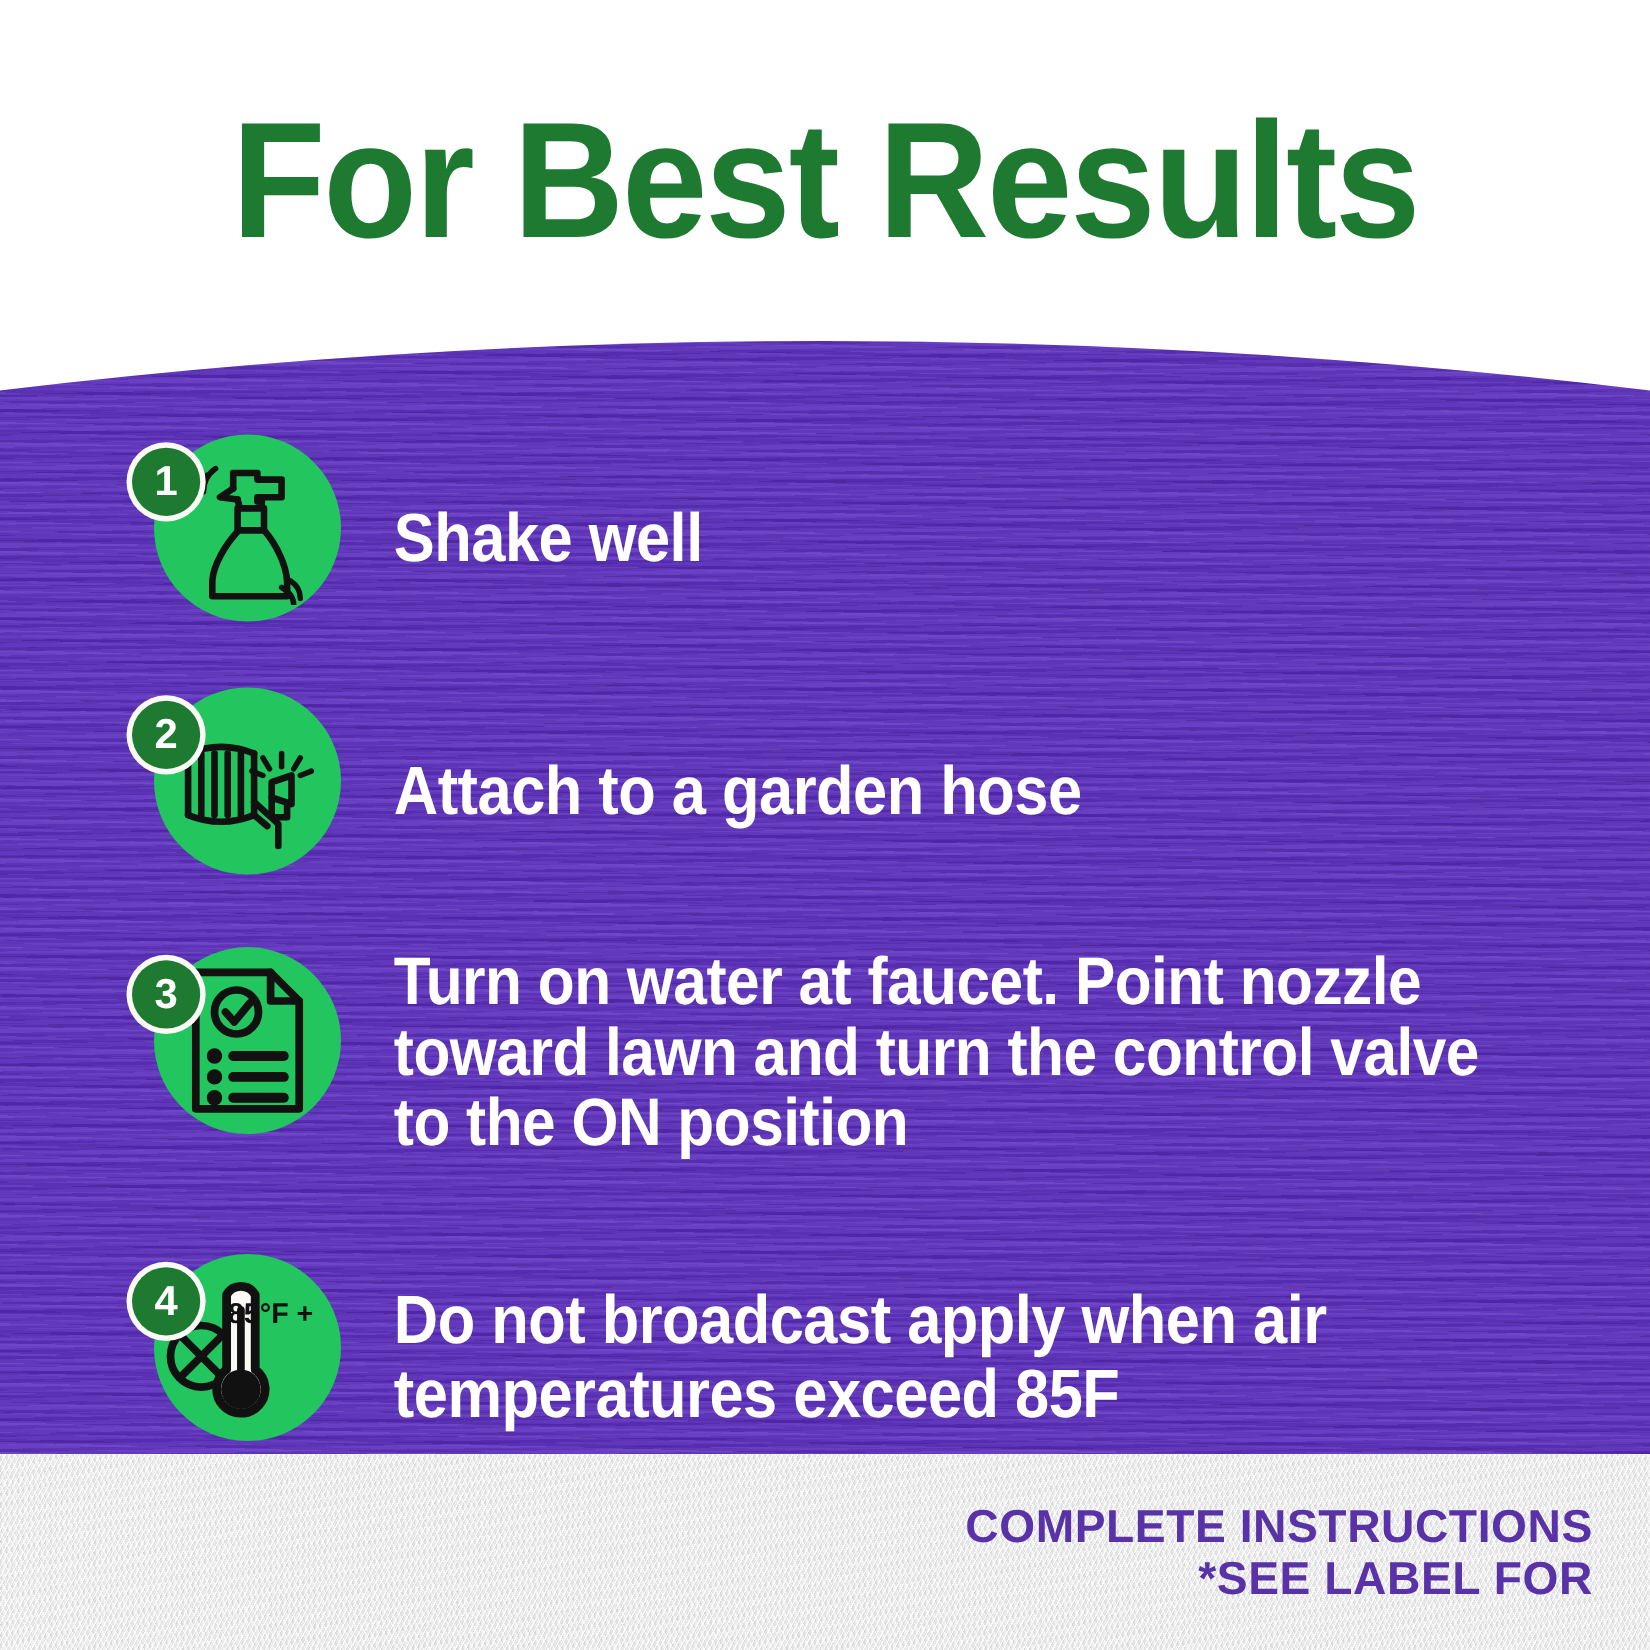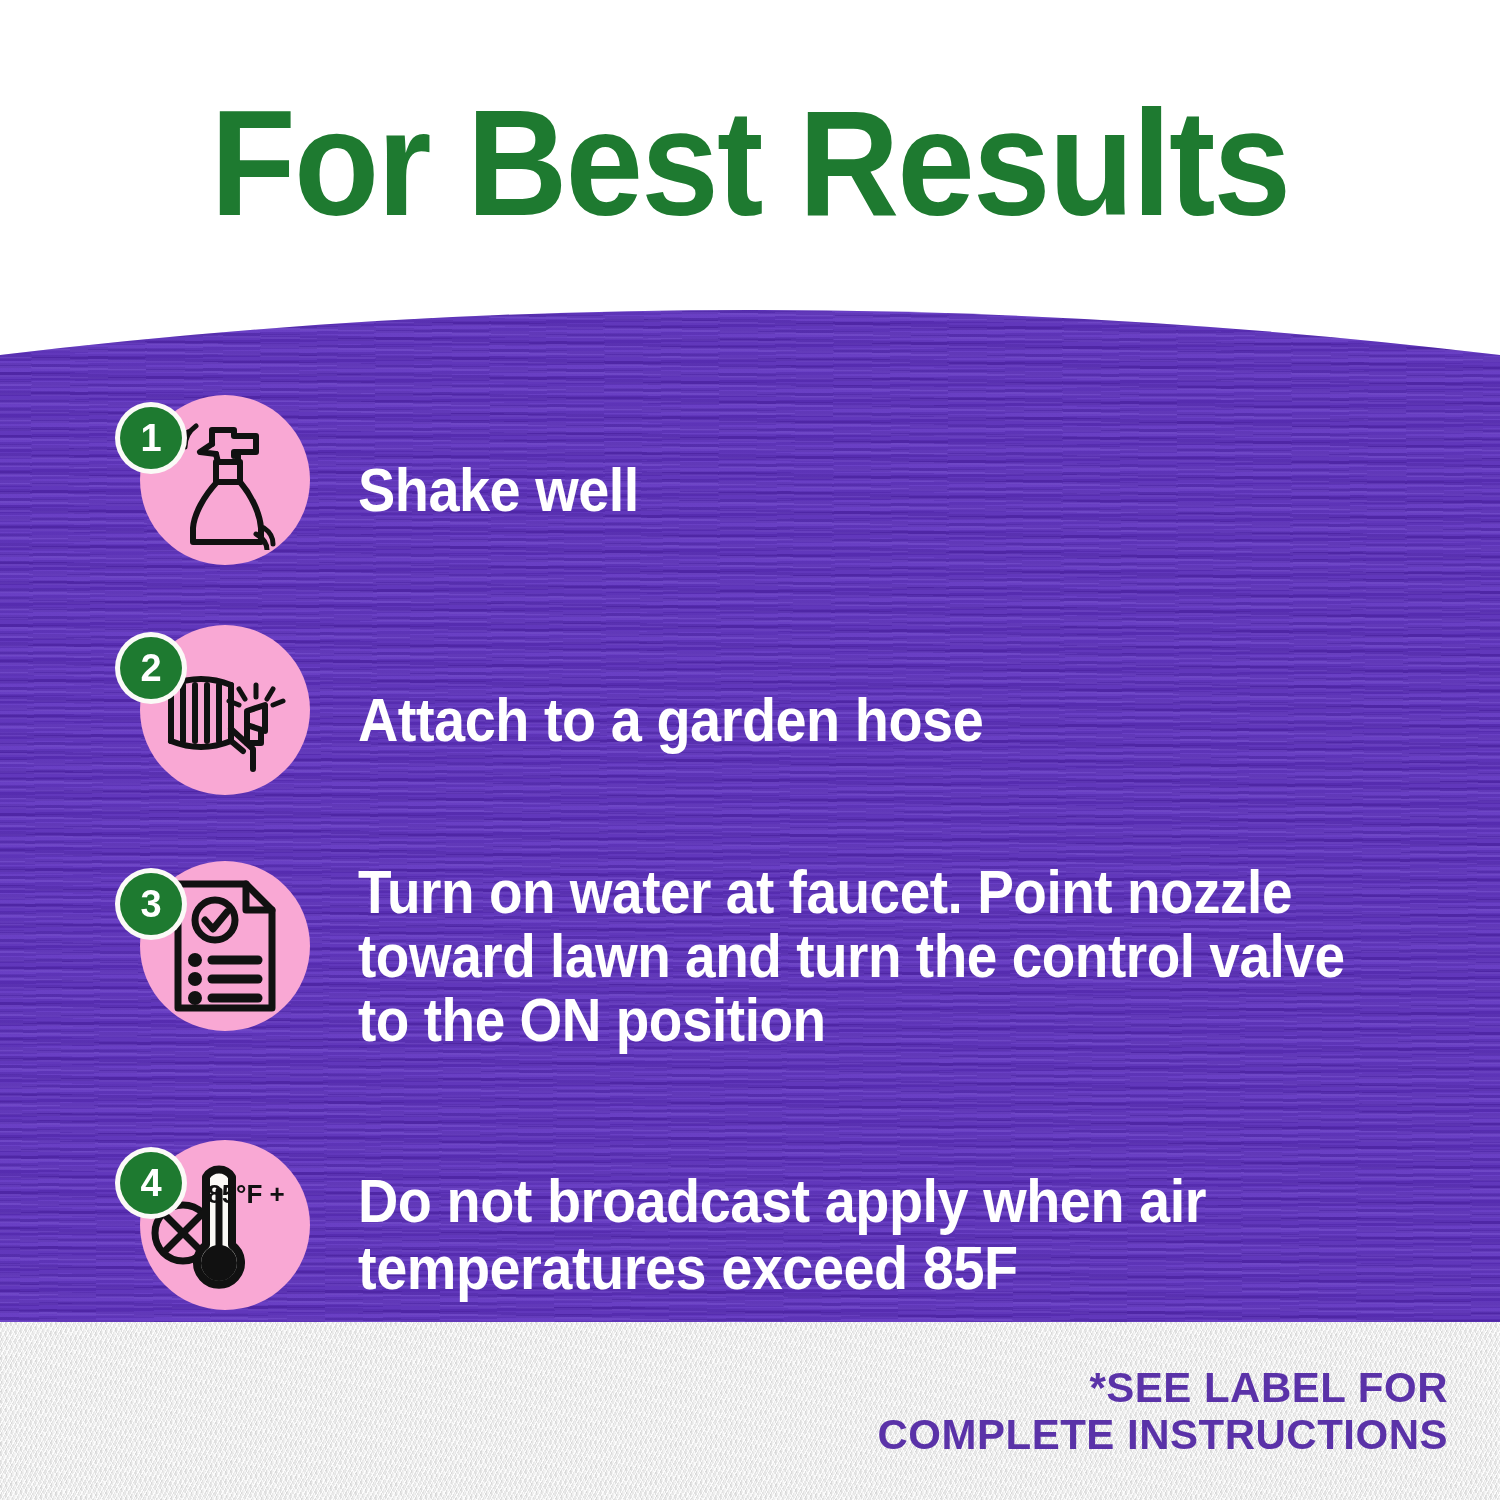--- a/index.html
+++ b/index.html
@@ -116,21 +116,21 @@
     height: 190px;
     flex: 0 0 190px;
   }
   .icon-disc {
     position: absolute;
     left: 20px;
     top: 0;
     width: 170px;
     height: 170px;
     border-radius: 50%;
-    background: #f9a8d4;
+    background: #22c55e;
     display: flex;
     align-items: center;
     justify-content: center;
   }
   .step-badge {
     position: absolute;
     left: 0;
     top: 12px;
     width: 62px;
     height: 62px;
@@ -287,18 +287,18 @@
         </div>
         <div class="step-badge">4</div>
       </div>
       <div class="step-text">Do not broadcast apply when air temperatures exceed 85F</div>
     </div>
 
   </div>
 
   <div id="footer-band">
     <div id="footer-note">
+      <span class="fl">COMPLETE INSTRUCTIONS</span>
       <span class="fl">*SEE LABEL FOR</span>
-      <span class="fl">COMPLETE INSTRUCTIONS</span>
     </div>
   </div>
 
 </div>
 
 </body></html>

